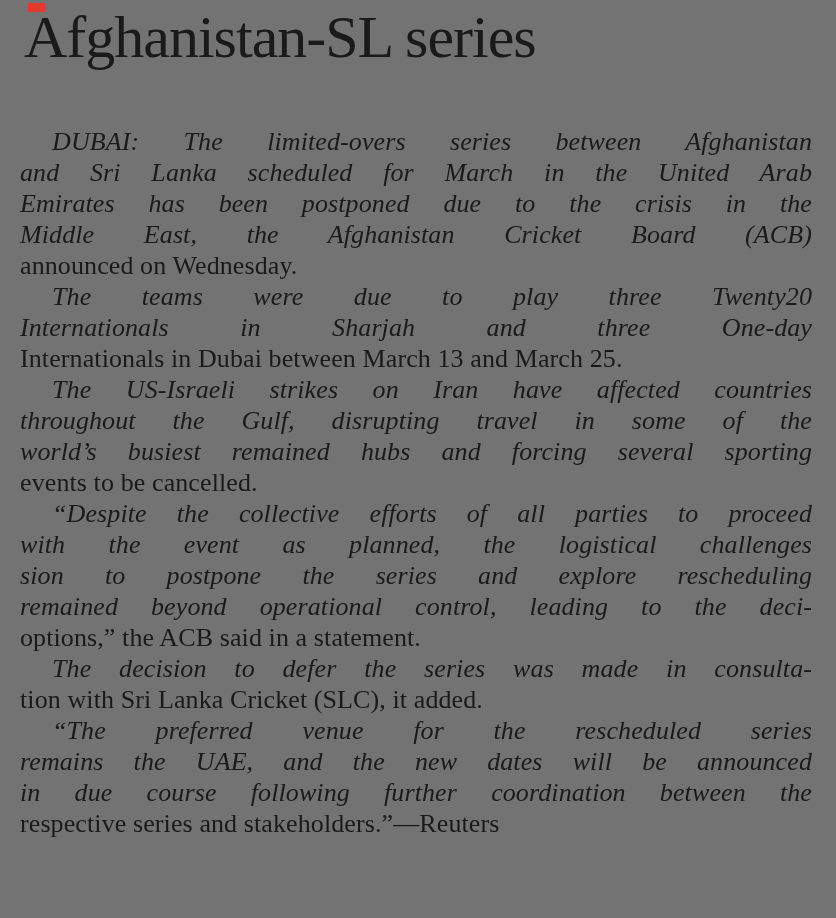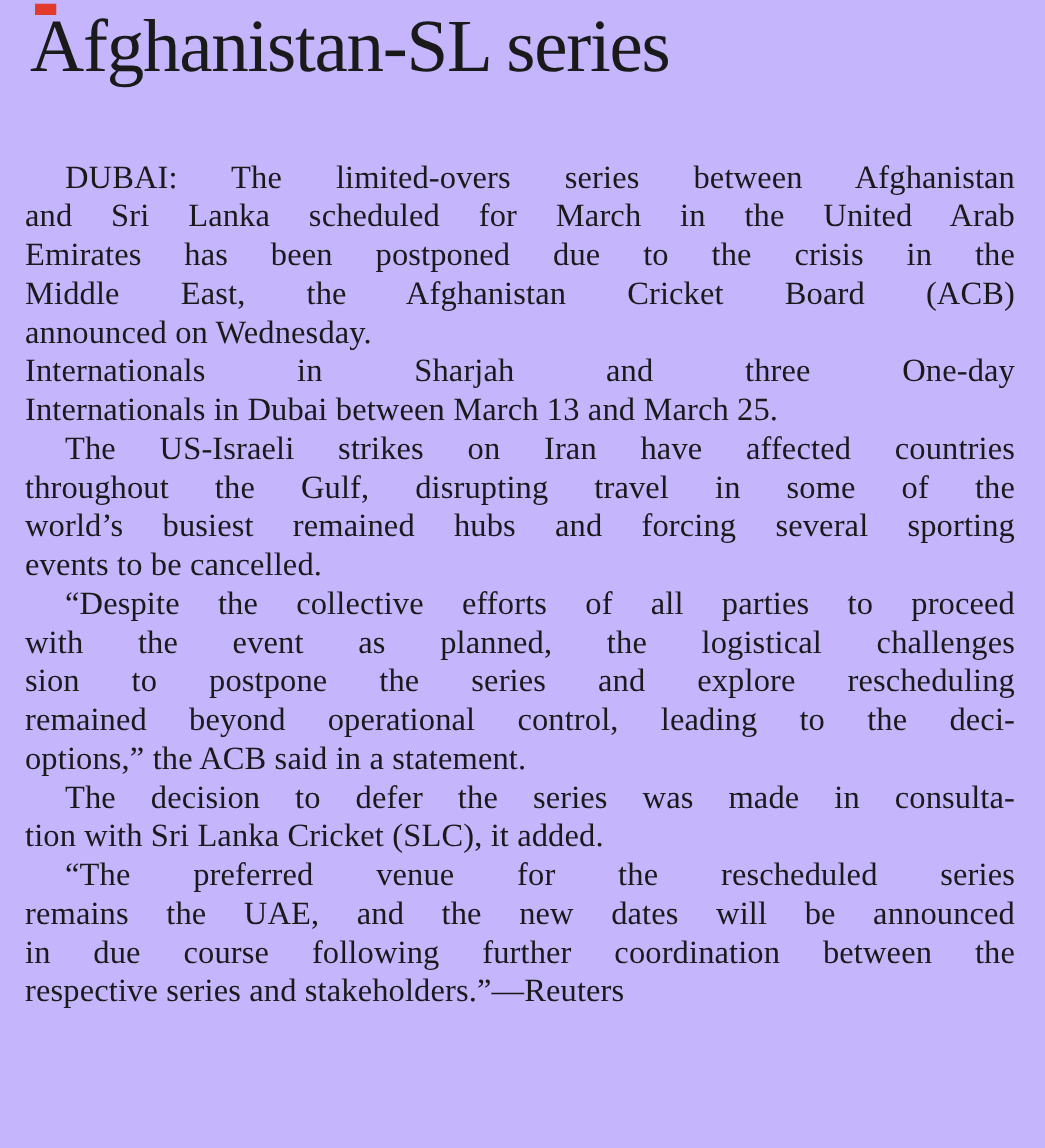--- a/index.html
+++ b/index.html
@@ -32,40 +32,41 @@
     padding: 0 24px 0 20px;
     font-size: 26px;
     line-height: 31px;
     letter-spacing: 0.1px;
   }
   p.para { margin: 0; }
   .line {
     display: block;
     text-align: justify;
   }
-  .line.jl { text-align-last: justify; }
+  .line.jl { text-align-last: justify; font-style: italic; }
   .line.first { padding-left: 32px; }
 </style>
 </head>
 <body>
 
-<div class="page" style="background: #c4b5fd; color: rgb(26, 26, 26);">
+<div class="page" style="background: #737373; color: rgb(26, 26, 26);">
   <div class="red-mark" style="background: rgb(226, 59, 46);"></div>
   <h1 class="headline">
     <span class="hl-line">Afghanistan-SL series</span>
   </h1>
   <div class="body-text" id="article-body">
       <p class="para">
         <span class="line jl first">DUBAI: The limited-overs series between Afghanistan</span>
         <span class="line jl">and Sri Lanka scheduled for March in the United Arab</span>
         <span class="line jl">Emirates has been postponed due to the crisis in the</span>
         <span class="line jl">Middle East, the Afghanistan Cricket Board (ACB)</span>
         <span class="line">announced on Wednesday.</span>
       </p>
       <p class="para">
+        <span class="line jl first">The teams were due to play three Twenty20</span>
         <span class="line jl">Internationals in Sharjah and three One-day</span>
         <span class="line">Internationals in Dubai between March 13 and March 25.</span>
       </p>
       <p class="para">
         <span class="line jl first">The US-Israeli strikes on Iran have affected countries</span>
         <span class="line jl">throughout the Gulf, disrupting travel in some of the</span>
         <span class="line jl">world’s busiest remained hubs and forcing several sporting</span>
         <span class="line">events to be cancelled.</span>
       </p>
       <p class="para">

